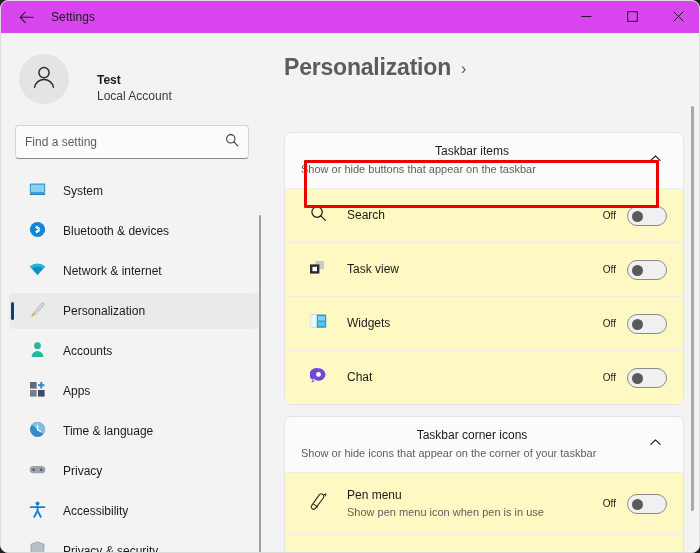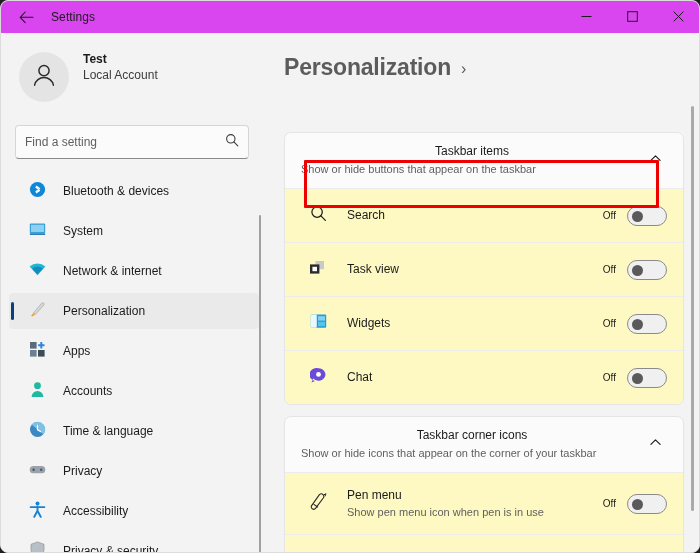--- a/index.html
+++ b/index.html
@@ -74,23 +74,24 @@
   
   .sidebar {
     position: absolute;
     left: 0; top: 32px;
     width: 266px;
     height: 521px;
     background: #f3f3f3;
   }
   .account {
     display: flex;
-    align-items: flex-start;
+    align-items: flex-end;
     margin: 19px 0 0 18px;
     height: 52px;
+    gap: 14px;
   }
   .avatar {
     width: 50px;
     height: 50px;
     border-radius: 50%;
     background: #e4e4e4;
     display: flex;
     align-items: center;
     justify-content: center;
     flex: none;
@@ -419,74 +420,74 @@
             <circle cx="5.8" cy="5.8" r="4.2" fill="none" stroke="#3b3b3b" stroke-width="1.1"></circle>
             <path d="M8.9 8.9 L12.8 12.8" stroke="#3b3b3b" stroke-width="1.1" stroke-linecap="round"></path>
           </svg>
         </span>
       </div>
 
       <div class="navlist" id="navlist">
           <div class="nav-item">
             <span class="nav-icon">
               <span><svg width="17" height="17" viewBox="0 0 17 17">
-                  <circle cx="8.5" cy="8.5" r="7.6" fill="#0f86d8"></circle>
-                  <path d="M7.1 5 L10.6 7.6 L6.6 11 M6.6 6 L10.6 9.4 L7.1 12" fill="none" stroke="#fff" stroke-width="1.2" stroke-linejoin="round"></path>
-                </svg></span>
-            </span>
-            <span class="nav-label">Bluetooth &amp; devices</span>
-          </div>
-          <div class="nav-item">
-            <span class="nav-icon">
-              <span><svg width="17" height="17" viewBox="0 0 17 17">
                   <rect x="0.8" y="2.6" width="15.4" height="10.2" rx="1" fill="#3b9fd8"></rect>
                   <rect x="2" y="3.8" width="13" height="7.2" fill="#8ed0ef"></rect>
                   <rect x="0.8" y="12.4" width="15.4" height="1.7" rx="0.6" fill="#2b7fb5"></rect>
                 </svg></span>
             </span>
             <span class="nav-label">System</span>
           </div>
           <div class="nav-item">
             <span class="nav-icon">
               <span><svg width="17" height="17" viewBox="0 0 17 17">
+                  <circle cx="8.5" cy="8.5" r="7.6" fill="#0f86d8"></circle>
+                  <path d="M7.1 5 L10.6 7.6 L6.6 11 M6.6 6 L10.6 9.4 L7.1 12" fill="none" stroke="#fff" stroke-width="1.2" stroke-linejoin="round"></path>
+                </svg></span>
+            </span>
+            <span class="nav-label">Bluetooth &amp; devices</span>
+          </div>
+          <div class="nav-item">
+            <span class="nav-icon">
+              <span><svg width="17" height="17" viewBox="0 0 17 17">
                   <path d="M0.6 5.4 a12 12 0 0 1 15.8 0 L8.5 14.2 Z" fill="#21b6d6"></path>
                   <path d="M3.2 7.6 a8 8 0 0 1 10.6 0 L8.5 13.6 Z" fill="#0e8fc0"></path>
                 </svg></span>
             </span>
             <span class="nav-label">Network &amp; internet</span>
           </div>
           <div class="nav-item selected">
             <span class="pill"></span>
             <span class="nav-icon">
               <span><svg width="17" height="17" viewBox="0 0 17 17">
                   <path d="M2 15 L4.4 12.1 L6.1 13.6 L3.5 15.6 Z" fill="#f0a030"></path>
                   <path d="M4.6 11.9 L12.6 2.3 a1.4 1.4 0 0 1 2.3 1.7 L6.4 13.5 Z" fill="#d8d8d8" stroke="#9a9a9a" stroke-width="0.6"></path>
                 </svg></span>
             </span>
             <span class="nav-label">Personalization</span>
+          </div>
+          <div class="nav-item">
+            <span class="nav-icon">
+              <span><svg width="17" height="17" viewBox="0 0 17 17">
+                  <circle cx="8.5" cy="4.7" r="3.4" fill="#1fb8a0"></circle>
+                  <path d="M2.6 16 a5.9 5.9 0 0 1 11.8 0 Z" fill="#1fb8a0"></path>
+                </svg></span>
+            </span>
+            <span class="nav-label">Accounts</span>
           </div>
           <div class="nav-item">
             <span class="nav-icon">
               <span><svg width="17" height="17" viewBox="0 0 17 17">
                   <rect x="1" y="1" width="6.6" height="6.6" fill="#5b6b7c"></rect>
                   <rect x="1" y="9" width="6.6" height="6.6" fill="#6d7f91"></rect>
                   <rect x="9" y="9" width="6.6" height="6.6" fill="#3e4c59"></rect>
                   <path d="M12.3 1 v6.4 M9.1 4.2 h6.4" stroke="#2e86d8" stroke-width="2"></path>
                 </svg></span>
             </span>
             <span class="nav-label">Apps</span>
-          </div>
-          <div class="nav-item">
-            <span class="nav-icon">
-              <span><svg width="17" height="17" viewBox="0 0 17 17">
-                  <circle cx="8.5" cy="4.7" r="3.4" fill="#1fb8a0"></circle>
-                  <path d="M2.6 16 a5.9 5.9 0 0 1 11.8 0 Z" fill="#1fb8a0"></path>
-                </svg></span>
-            </span>
-            <span class="nav-label">Accounts</span>
           </div>
           <div class="nav-item">
             <span class="nav-icon">
               <span><svg width="17" height="17" viewBox="0 0 17 17">
                   <circle cx="8.5" cy="8.5" r="7.5" fill="#3a88c4"></circle>
                   <path d="M2.6 3.6 a7.5 7.5 0 0 1 11.8 10" fill="#7fc0e4"></path>
                   <path d="M8.5 4.4 V8.8 L11.6 10.6" stroke="#fff" stroke-width="1.2" fill="none" stroke-linecap="round"></path>
                 </svg></span>
             </span>
             <span class="nav-label">Time &amp; language</span>

